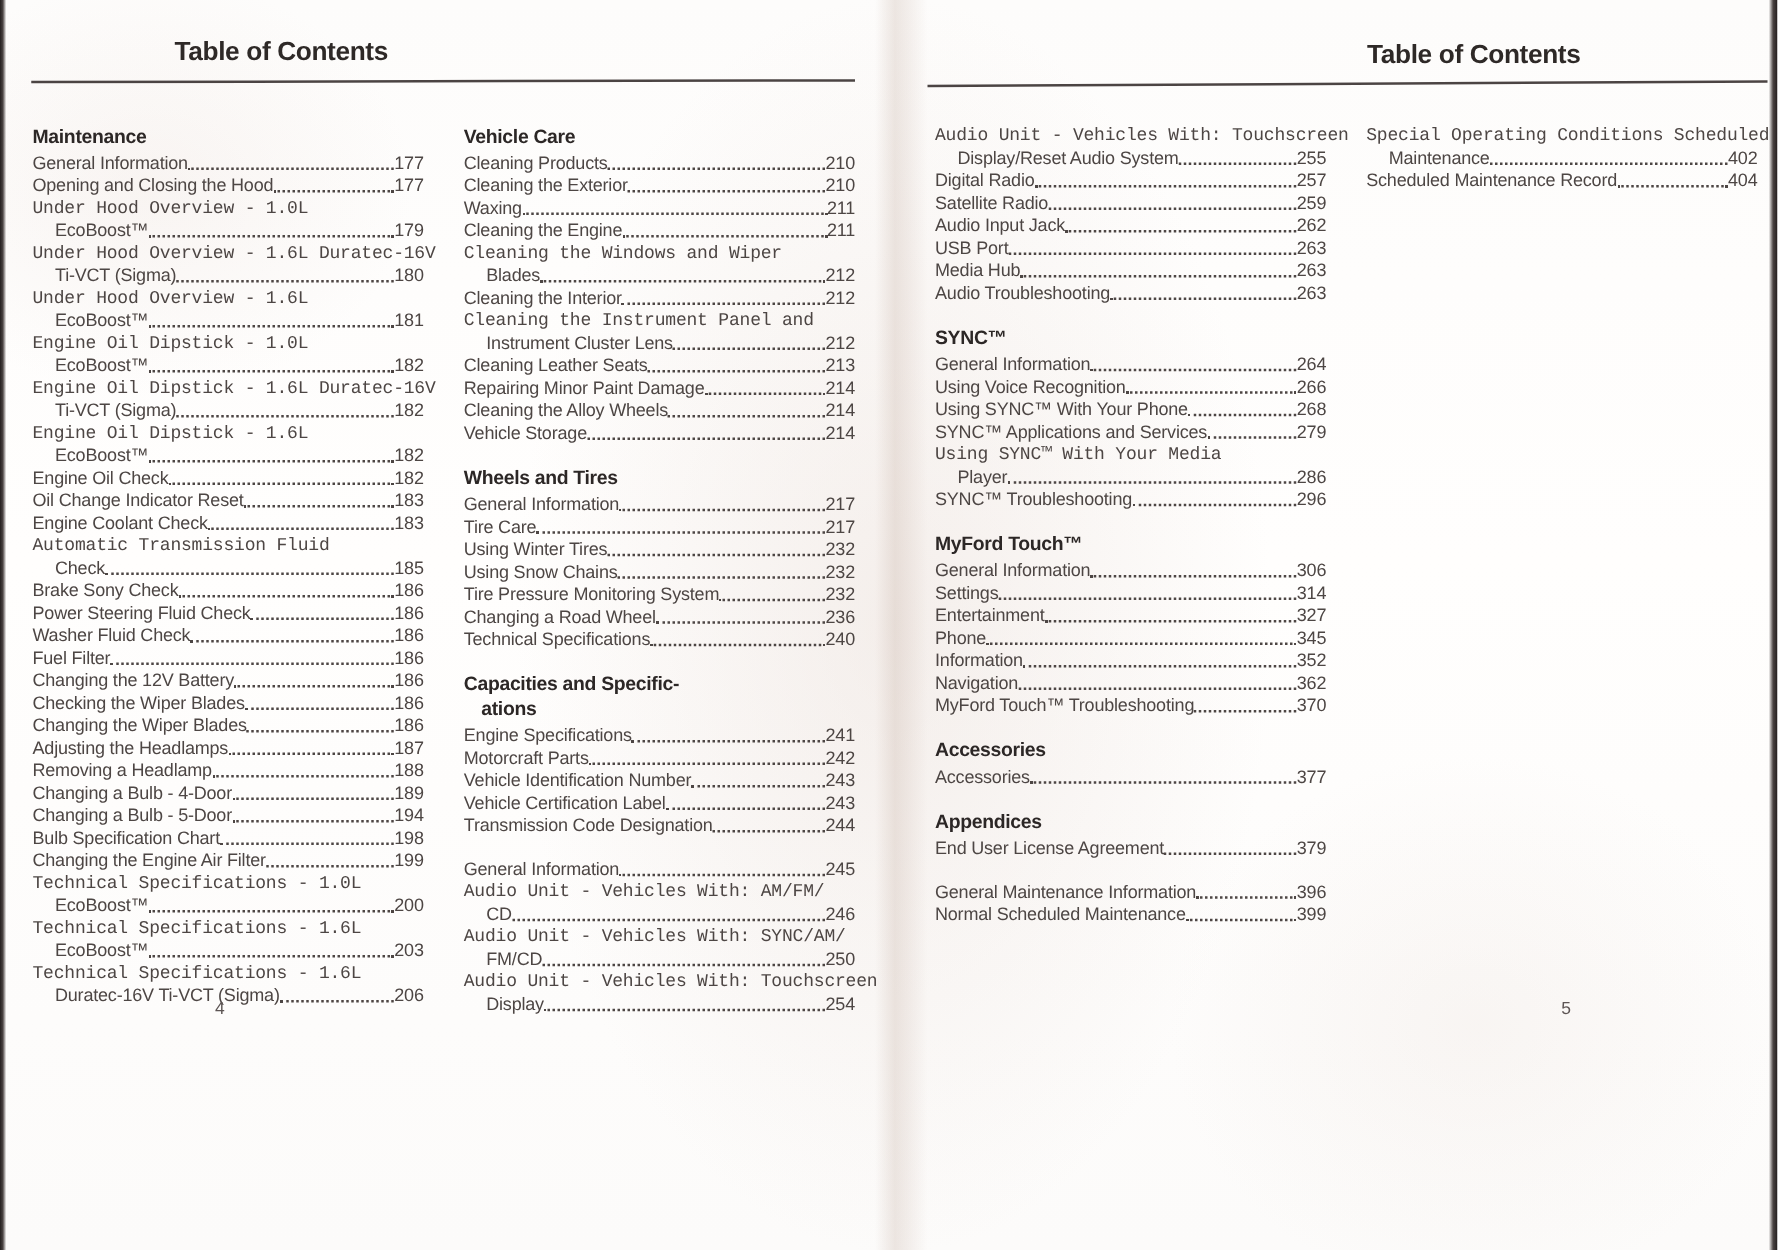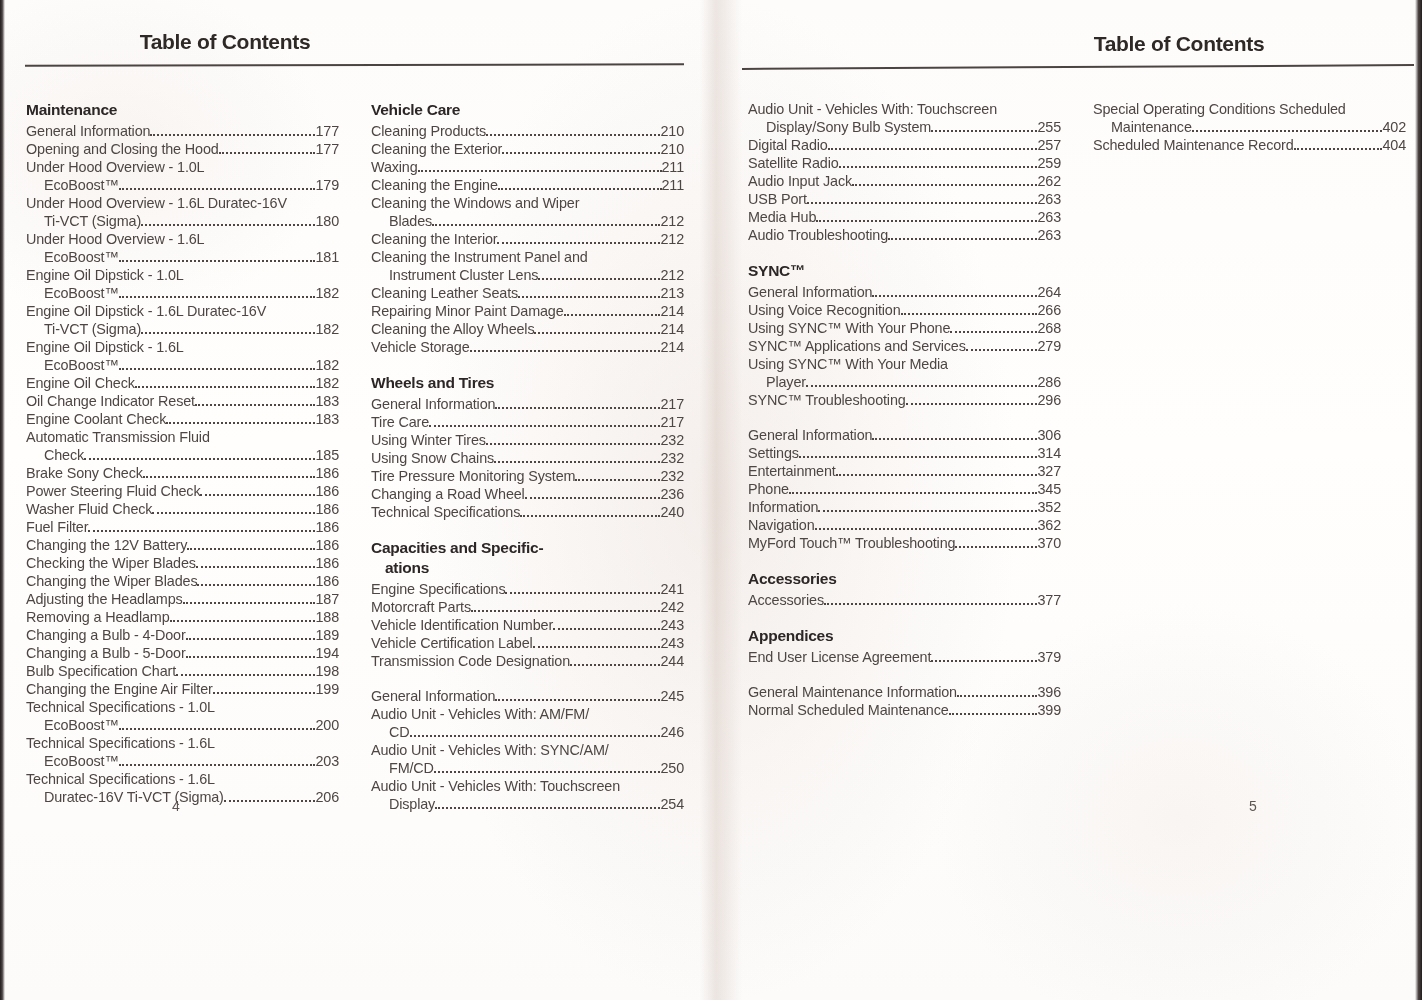--- a/index.html
+++ b/index.html
@@ -123,21 +123,21 @@
     margin: 0 0 4px 0;
     height: 0;
   }
   .entry .pg {
     white-space: nowrap;
     padding-left: 0px;
   }
 
   
   .entry-wrap { font-size: 14.4px; color: #4d4644; line-height: 18px; letter-spacing: -0.15px; }
-  .entry-wrap .l1 { white-space: nowrap; }
+  .entry-wrap .l1 { white-space: nowrap; font-family: Liberation Mono, monospace; }
   .entry-wrap .l2row {
     display: flex;
     align-items: flex-end;
     padding-left: 18px;
     width: 100%;
     box-sizing: border-box;
   }
   .entry-wrap .l2row .title { white-space: nowrap; }
   .entry-wrap .l2row .leader {
     flex: 1 1 auto;
@@ -517,21 +517,21 @@
   <div class="page-header">
     <div class="page-title">Table of Contents</div>
     <div class="header-rule"></div>
   </div>
   <div class="columns" id="cols-right">
       <div class="col">
         <div class="section">
           <div class="entry-wrap">
             <div class="l1">Audio Unit - Vehicles With: Touchscreen</div>
             <div class="l2row">
-              <span class="title">Display/Sony Bulb System</span>
+              <span class="title">Display/Reset Audio System</span>
               <span class="leader"></span>
               <span class="pg">255</span>
             </div>
           </div>
           <div class="entry">
             <span class="title">Digital Radio</span>
             <span class="leader"></span>
             <span class="pg">257</span>
           </div>
           <div class="entry">
@@ -590,20 +590,21 @@
               <span class="pg">286</span>
             </div>
           </div>
           <div class="entry">
             <span class="title">SYNC™  Troubleshooting</span>
             <span class="leader"></span>
             <span class="pg">296</span>
           </div>
         </div>
         <div class="section">
+          <div class="section-head"><span>MyFord Touch™</span></div>
           <div class="entry">
             <span class="title">General Information</span>
             <span class="leader"></span>
             <span class="pg">306</span>
           </div>
           <div class="entry">
             <span class="title">Settings</span>
             <span class="leader"></span>
             <span class="pg">314</span>
           </div>

